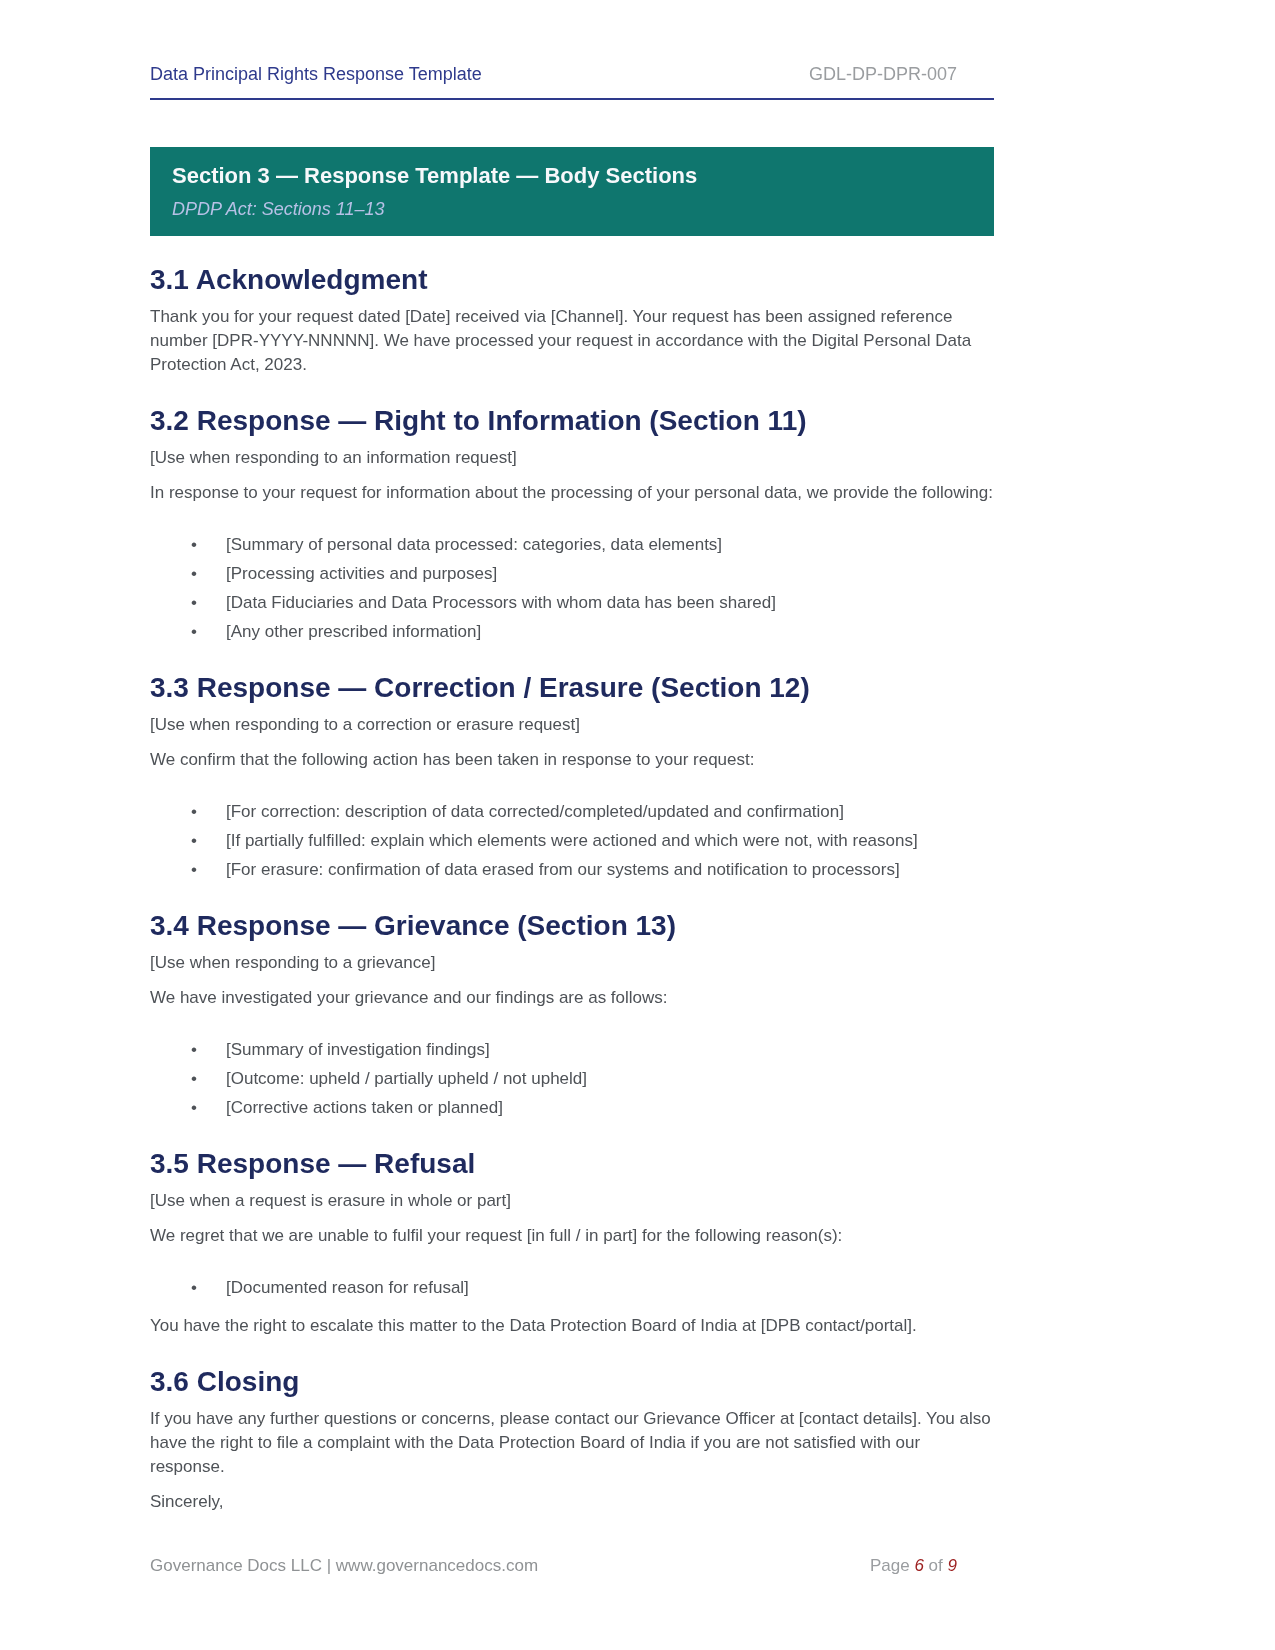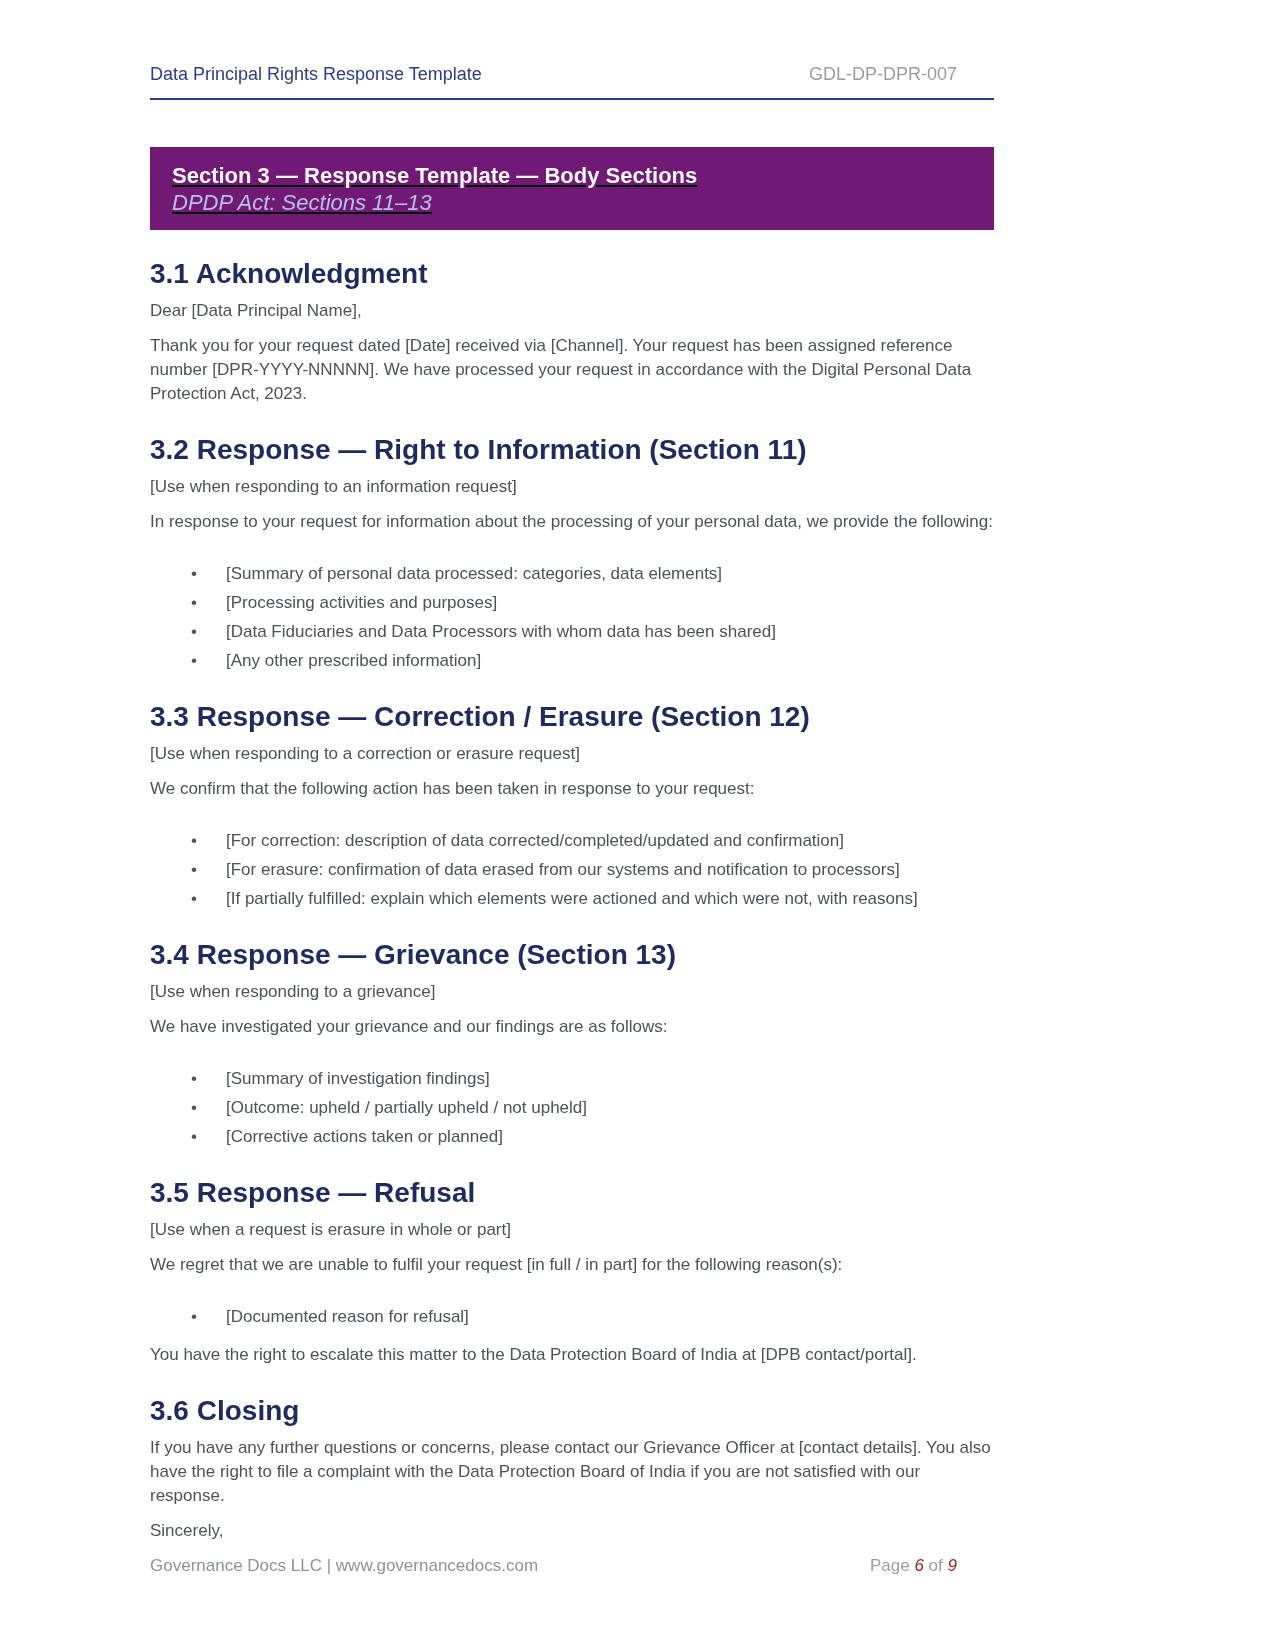--- a/index.html
+++ b/index.html
@@ -32,34 +32,33 @@
   .doc-header .doc-code {
     color: #9a9da0;
     font-size: 18px;
     line-height: 21px;
     padding-right: 37px;
   }
 
   
   .banner {
     margin-top: 47px;
-    background: #701a75;
+    background: #0f766e;
     padding: 15px 22px 16px 22px;
-    text-decoration: underline;
   }
   .banner .banner-title {
     color: #f7f8fb;
     font-size: 22px;
     font-weight: bold;
     line-height: 27px;
   }
   .banner .banner-subtitle {
-    margin-top: 3px;
+    margin-top: 9px;
     color: #b7c1e6;
-    font-size: 22px;
+    font-size: 18px;
     font-style: italic;
     line-height: 22px;
   }
 
   
   h2.sec-heading {
     margin: 29px 0 6px 0;
     color: #1f2a5e;
     font-size: 28px;
     font-weight: bold;
@@ -125,40 +124,39 @@
       <span class="doc-title">Data Principal Rights Response Template</span>
       <span class="doc-code">GDL-DP-DPR-007</span>
     </div>
 
     <div class="banner">
       <div class="banner-title">Section 3 — Response Template — Body Sections</div>
       <div class="banner-subtitle">DPDP Act: Sections 11–13</div>
     </div>
 
     <h2 class="sec-heading">3.1 Acknowledgment</h2>
-    <p class="body-text">Dear [Data Principal Name],</p>
     <p class="body-text">Thank you for your request dated [Date] received via [Channel]. Your request has been assigned reference number [DPR-YYYY-NNNNN]. We have processed your request in accordance with the Digital Personal Data Protection Act, 2023.</p>
 
     <h2 class="sec-heading">3.2 Response — Right to Information (Section 11)</h2>
     <p class="body-text">[Use when responding to an information request]</p>
     <p class="body-text">In response to your request for information about the processing of your personal data, we provide the following:</p>
     <ul class="bullet-list">
       <li>[Summary of personal data processed: categories, data elements]</li>
       <li>[Processing activities and purposes]</li>
       <li>[Data Fiduciaries and Data Processors with whom data has been shared]</li>
       <li>[Any other prescribed information]</li>
     </ul>
 
     <h2 class="sec-heading">3.3 Response — Correction / Erasure (Section 12)</h2>
     <p class="body-text">[Use when responding to a correction or erasure request]</p>
     <p class="body-text">We confirm that the following action has been taken in response to your request:</p>
     <ul class="bullet-list">
       <li>[For correction: description of data corrected/completed/updated and confirmation]</li>
+      <li>[If partially fulfilled: explain which elements were actioned and which were not, with reasons]</li>
       <li>[For erasure: confirmation of data erased from our systems and notification to processors]</li>
-      <li>[If partially fulfilled: explain which elements were actioned and which were not, with reasons]</li>
     </ul>
 
     <h2 class="sec-heading">3.4 Response — Grievance (Section 13)</h2>
     <p class="body-text">[Use when responding to a grievance]</p>
     <p class="body-text">We have investigated your grievance and our findings are as follows:</p>
     <ul class="bullet-list">
       <li>[Summary of investigation findings]</li>
       <li>[Outcome: upheld / partially upheld / not upheld]</li>
       <li>[Corrective actions taken or planned]</li>
     </ul>

